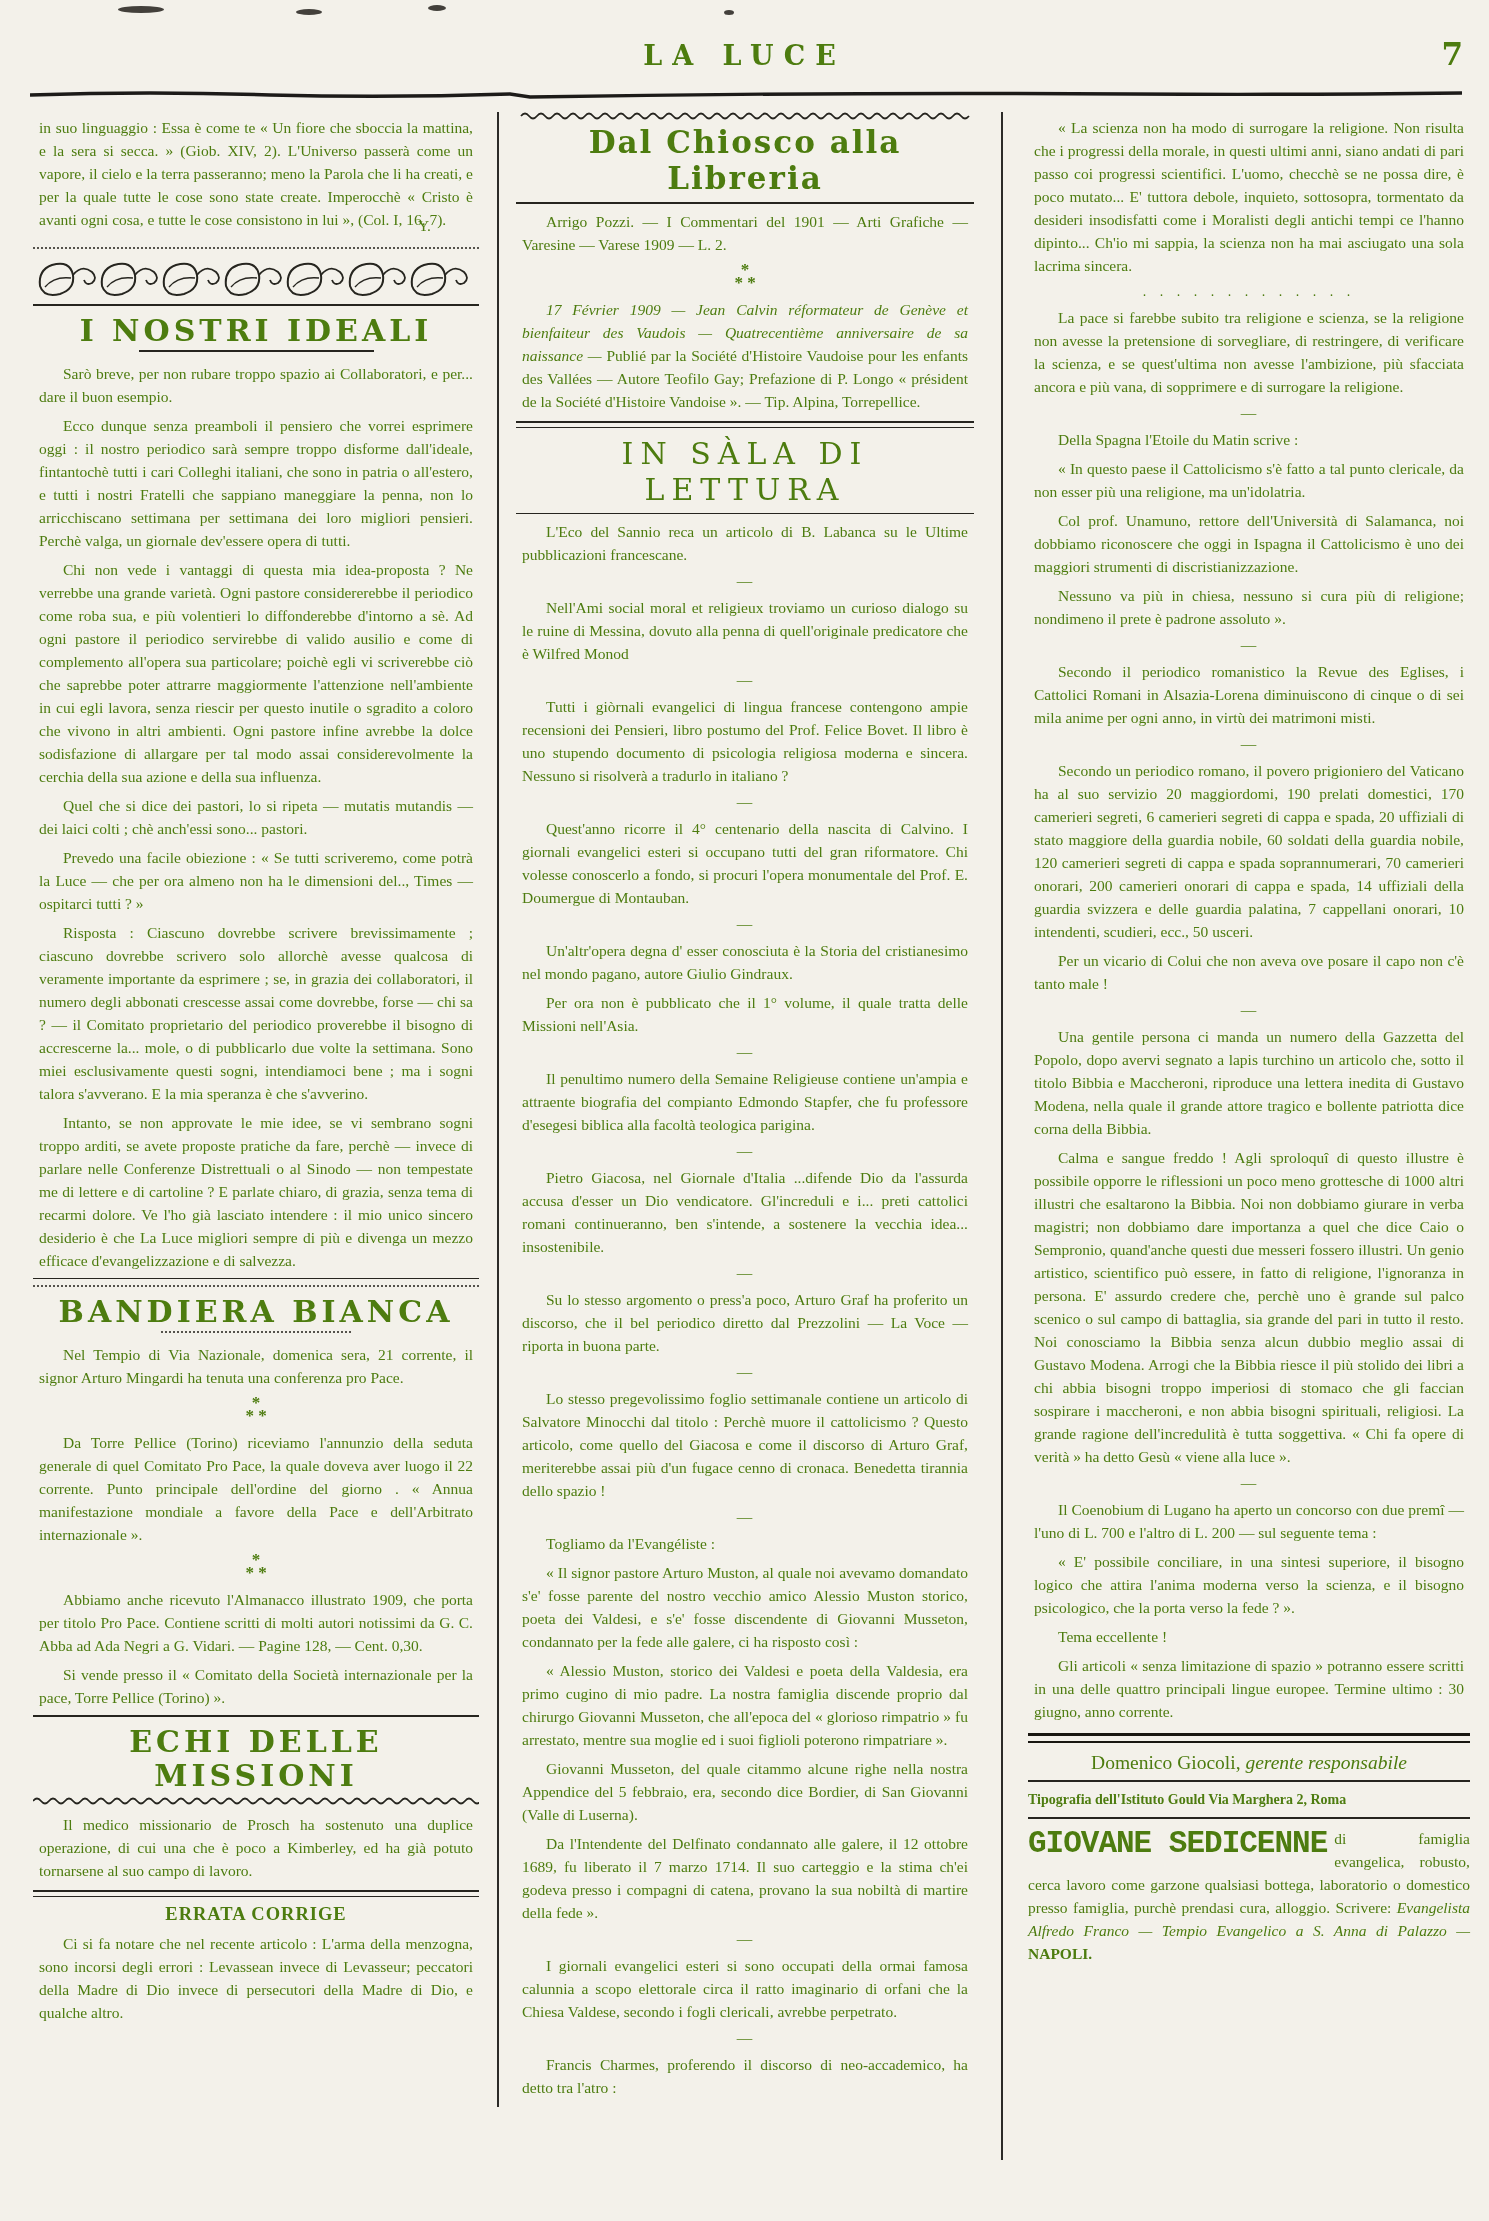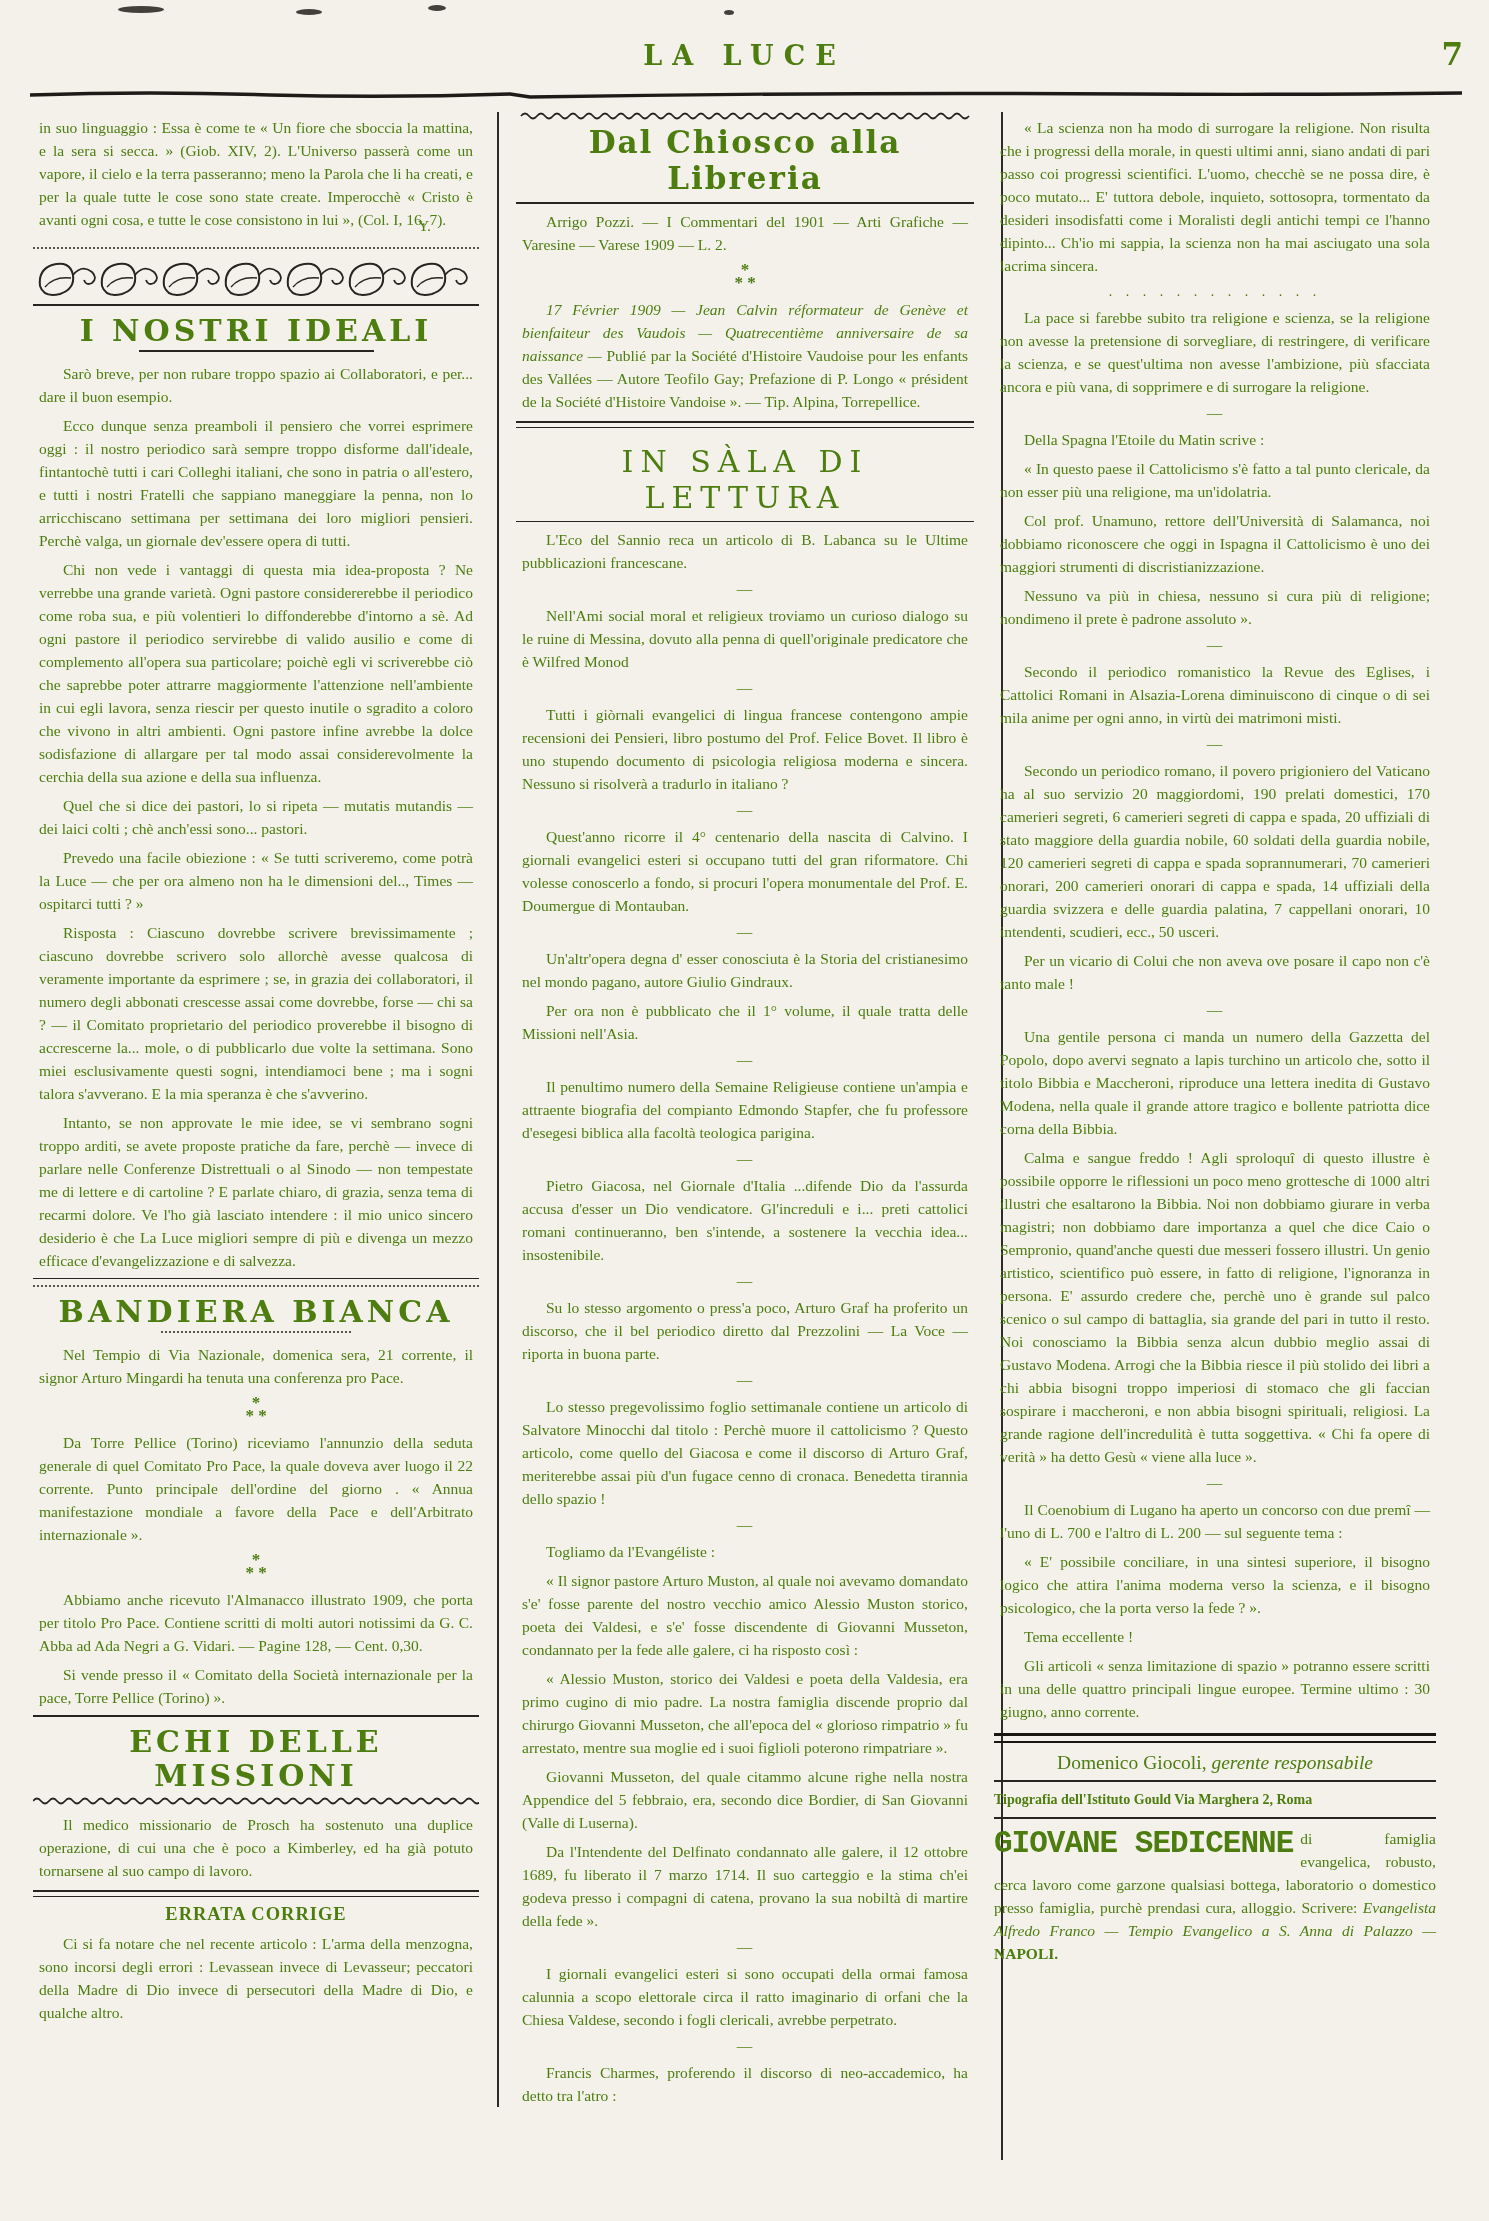--- a/index.html
+++ b/index.html
@@ -9,31 +9,31 @@
             font-family:"DejaVu Serif",serif;font-weight:bold;font-size:27px;letter-spacing:10px;}
   .pagenum{position:absolute;top:36px;right:26px;font-family:"DejaVu Serif",serif;
            font-weight:bold;font-size:31px;}
   .header-rule{position:absolute;top:88px;left:30px;width:1432px;height:12px;}
   .vrule{position:absolute;width:2px;background:#2c2b28;}
   .vrule1{left:497px;top:112px;height:1995px;}
   .vrule2{left:1001px;top:112px;height:2048px;}
   .col{position:absolute;top:110px;font-size:15.5px;line-height:23px;text-align:justify;}
   .col1{left:33px;width:446px;}
   .col2{left:516px;width:458px;}
-  .col3{left:994px;width:442px;}
+  .col3{left:1028px;width:442px;}
   p{margin:6px;text-indent:24px;}
   p.p0{text-indent:0;}
   .italic{font-style:italic;}
   .sig{text-align:right;padding-right:48px;margin-top:-23px;}
   .h-big{font-family:"DejaVu Serif",serif;font-weight:bold;font-size:30px;line-height:34px;
          text-align:center;letter-spacing:4px;margin:8px 0 2px;text-indent:0;}
   .h-chiosco{font-family:"DejaVu Serif",serif;font-weight:bold;font-size:31px;line-height:36px;
          text-align:center;letter-spacing:2px;margin:2px 0 4px;}
   .h-sala{font-family:"DejaVu Serif",serif;font-weight:normal;font-size:30px;line-height:36px;
-         text-align:center;letter-spacing:7px;margin:16px 0 2px;}
+         text-align:center;letter-spacing:7px;margin:8px 0 2px;}
   .h-small{font-weight:bold;font-size:18.5px;text-align:center;letter-spacing:1px;margin:6px 0 2px;text-indent:0;}
   .rule{border-top:2px solid #26251f;margin:6px 0;height:0;}
   .rule-thin{border-top:1.5px solid #26251f;margin:5px 0;height:0;}
   .rule-double{height:4px;border-top:2px solid #26251f;border-bottom:1px solid #26251f;margin:8px 0 4px;}
   .rule-heavy{height:5px;border-top:3px solid #181711;border-bottom:2px solid #181711;margin:10px 0 4px;}
   .dotted{border-top:2px dotted #55534c;margin:6px 0;height:0;}
   .short-rule{width:235px;margin:2px auto 10px;border-top:2px solid #26251f;height:0;}
   .short-dotted{width:190px;margin:2px auto 10px;border-top:2px dotted #55534c;height:0;}
   .dash{text-align:center;line-height:18px;margin:4px 0;text-indent:0;letter-spacing:1px;}
   .dots{text-align:center;letter-spacing:5px;line-height:17px;margin:5px 0;font-size:14px;text-indent:0;}

